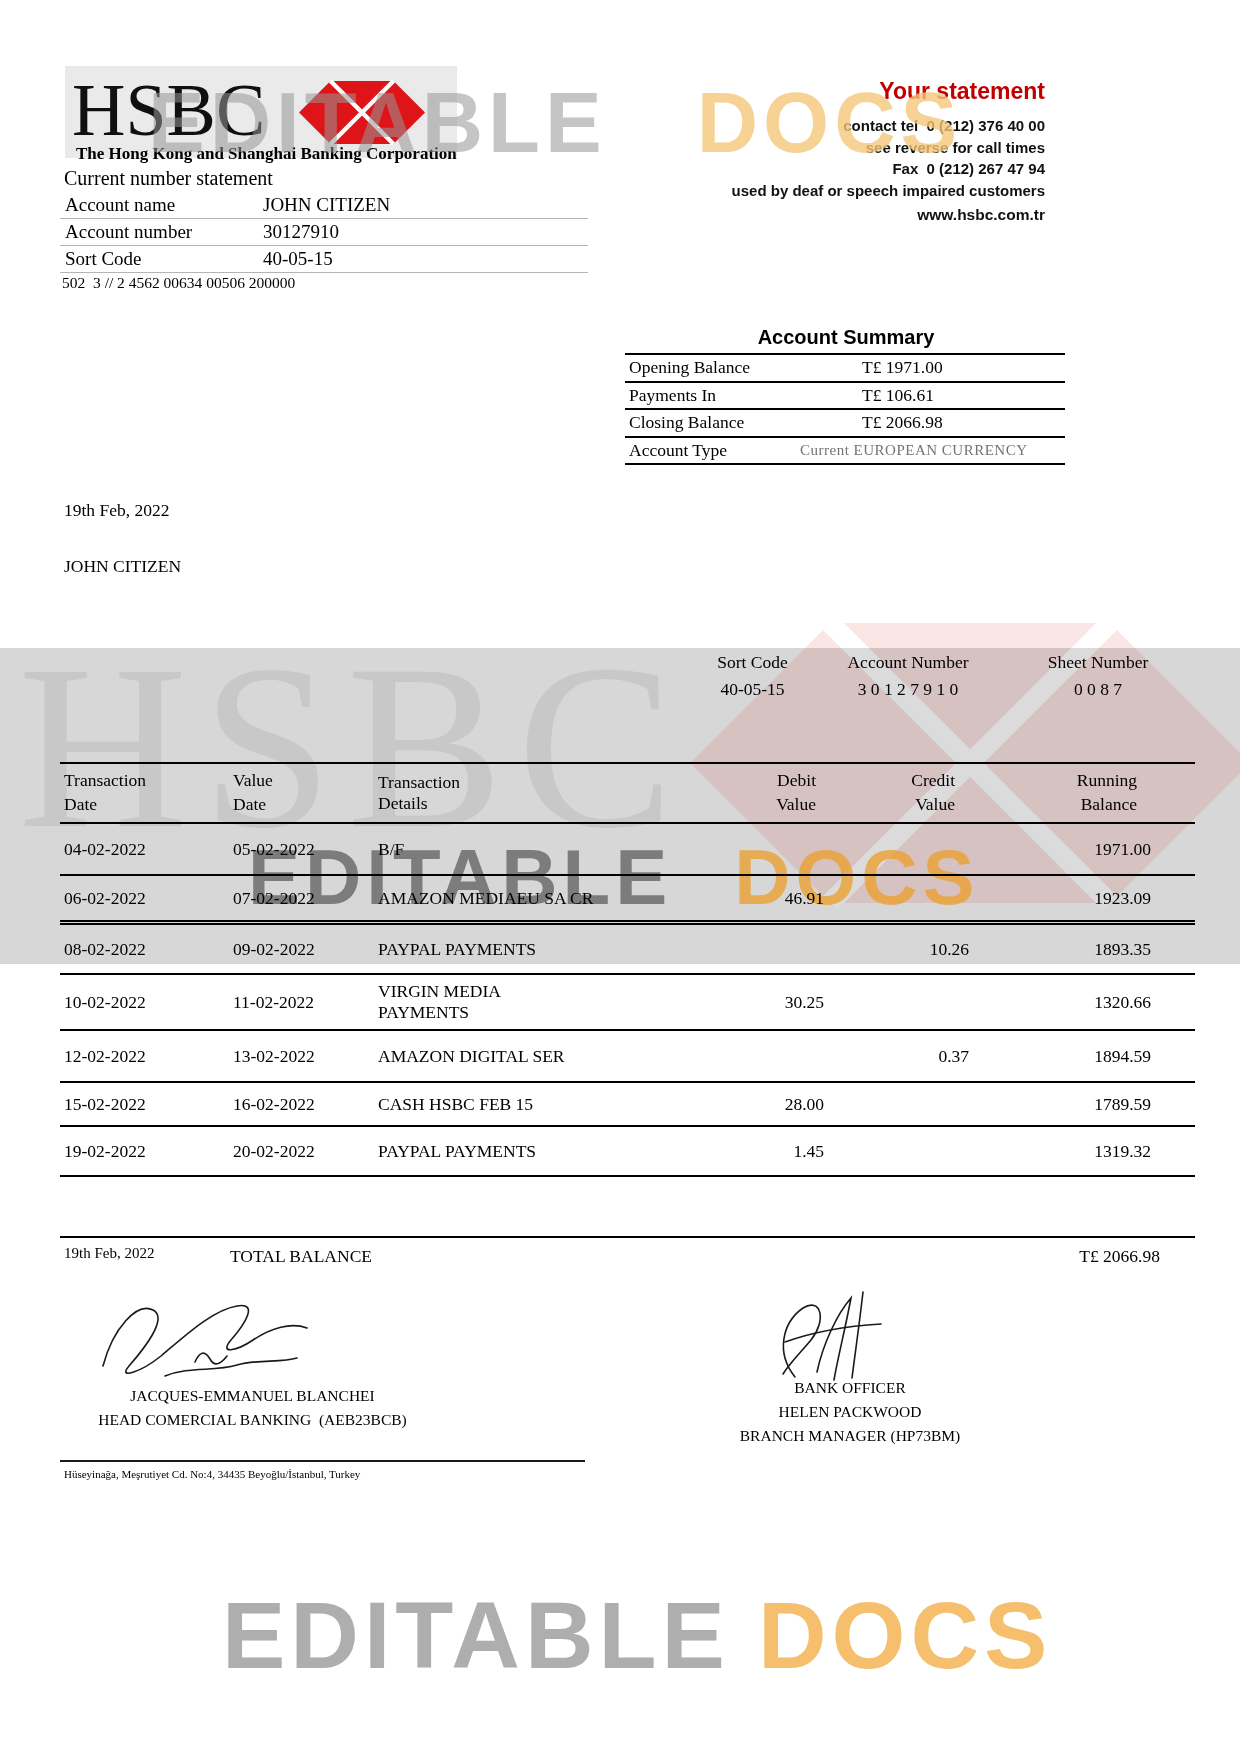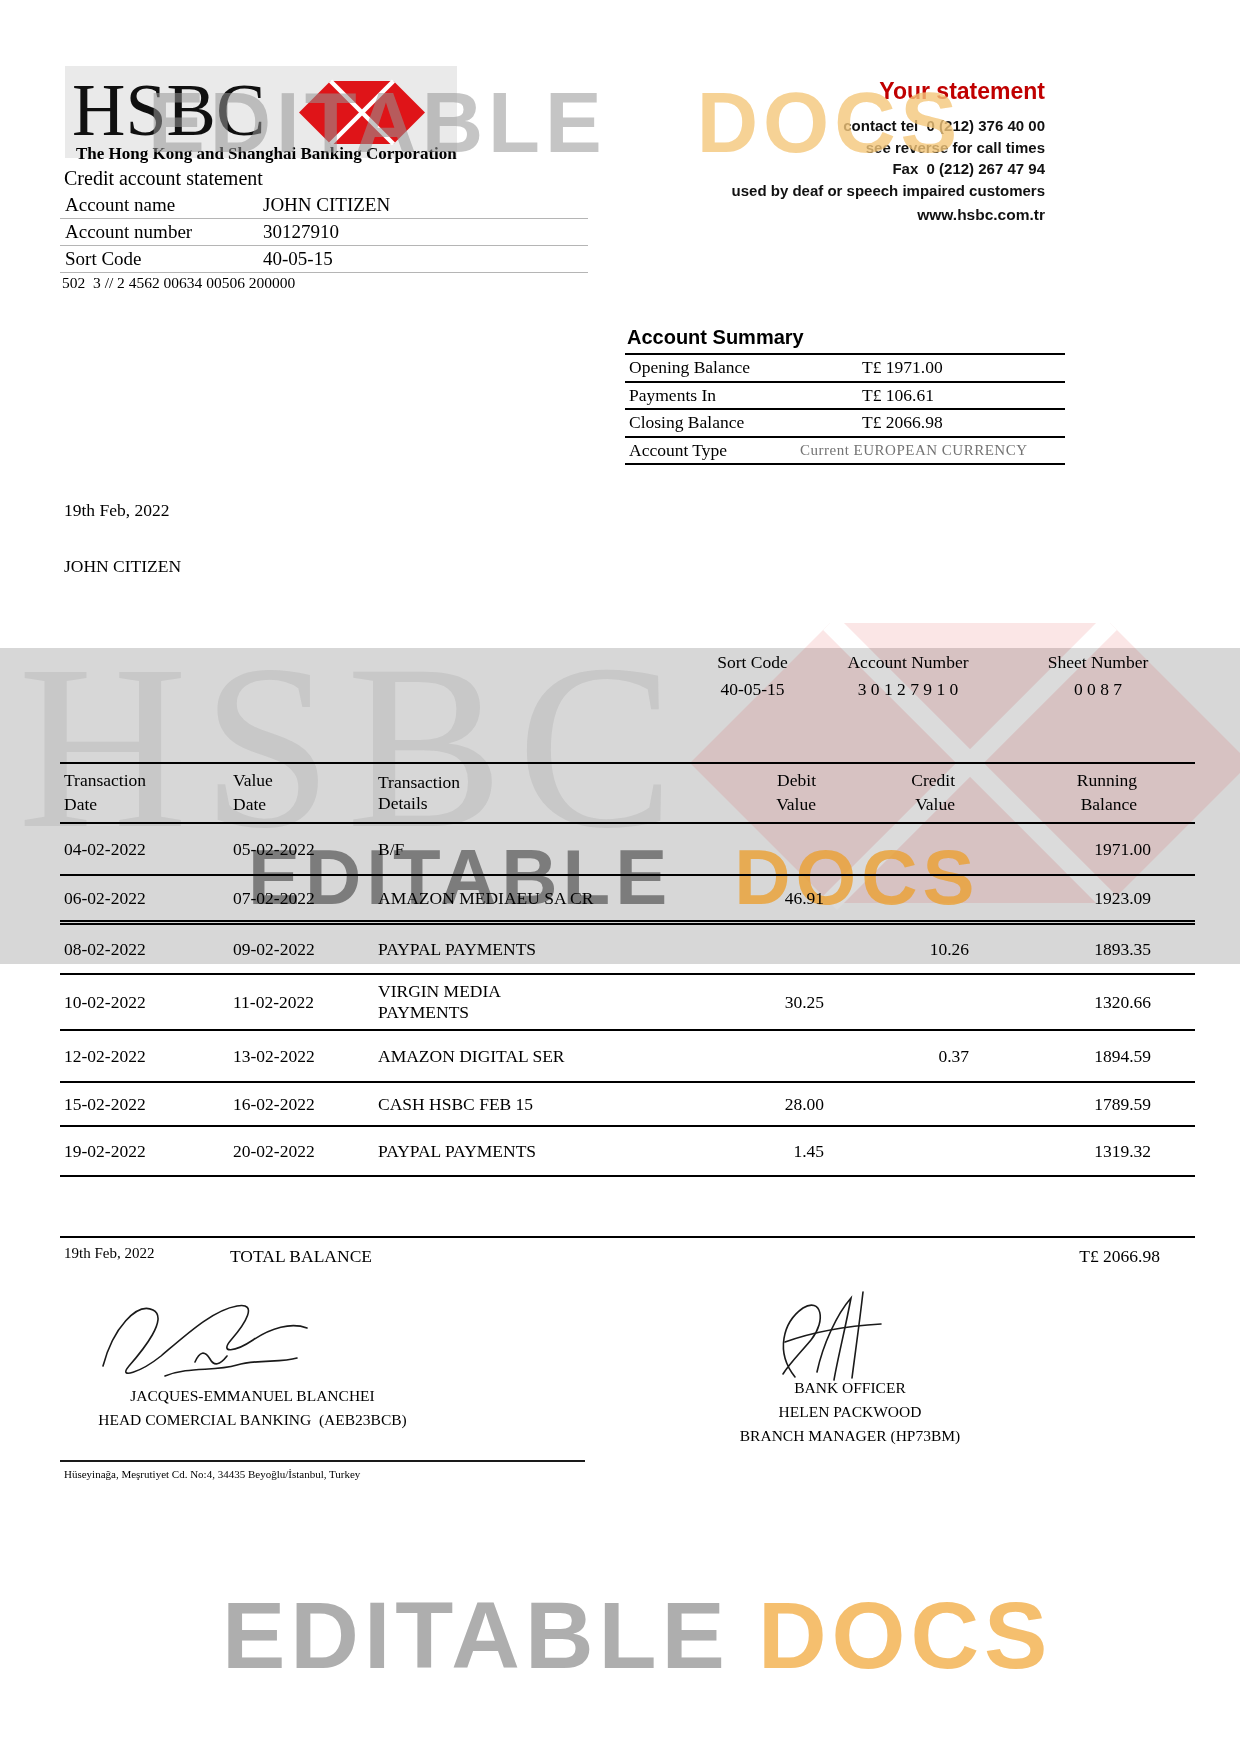--- a/index.html
+++ b/index.html
@@ -39,21 +39,21 @@
   
   .contact{left:560px;top:78px;width:485px;text-align:right;z-index:5;
            font-family:"Liberation Sans",sans-serif;font-weight:bold;}
   .your-stmt{font-size:23px;color:#c00000;margin-bottom:10px;}
   .contact-line{font-size:15px;line-height:21.5px;color:#111;}
   .contact-line.site{margin-top:3px;font-size:15.5px;}
 
   
   .summary{left:625px;top:326px;width:440px;z-index:4;}
   .summary-title{font-family:"Liberation Sans",sans-serif;font-weight:bold;font-size:20px;
-                 margin:0 0 4px 2px;}
+                 margin:0 0 4px 2px;text-align:center;}
   .sum-row{position:relative;height:25.5px;border-top:2px solid #000;font-size:17.5px;}
   .sum-row:last-child{border-bottom:2px solid #000;}
   .sum-row .lbl{position:absolute;left:4px;top:2px;}
   .sum-row .val{position:absolute;left:237px;top:2px;}
   .sum-row .val.type{left:175px;top:4px;font-size:15px;color:#737373;letter-spacing:0.5px;}
 
   .stmt-date{left:64px;top:500px;font-size:17.5px;z-index:4;}
   .cust-name{left:64px;top:556px;font-size:17.5px;z-index:4;}
 
   
@@ -120,21 +120,21 @@
   </svg>
 
   <div class="abs logo-box"></div>
   <div class="abs wordmark">HSBC</div>
   <svg class="abs emblem" width="126" height="73" viewBox="0 0 200 100">
     <polygon points="0,50 50,0 150,0 200,50 150,100 50,100" fill="#df1418"></polygon>
     <line x1="50" y1="0" x2="150" y2="100" stroke="#ffffff" stroke-width="7"></line>
     <line x1="150" y1="0" x2="50" y2="100" stroke="#ffffff" stroke-width="7"></line>
   </svg>
   <div class="abs bank-name">The Hong Kong and Shanghai Banking Corporation</div>
-  <div class="abs stmt-type">Credit account statement</div>
+  <div class="abs stmt-type">Current number statement</div>
 
   <div class="abs acct-fields">
     <div class="acct-row">
       <span class="lbl">Account name</span>
       <span class="val">JOHN CITIZEN</span>
     </div>
     <div class="acct-row">
       <span class="lbl">Account number</span>
       <span class="val">30127910</span>
     </div>

